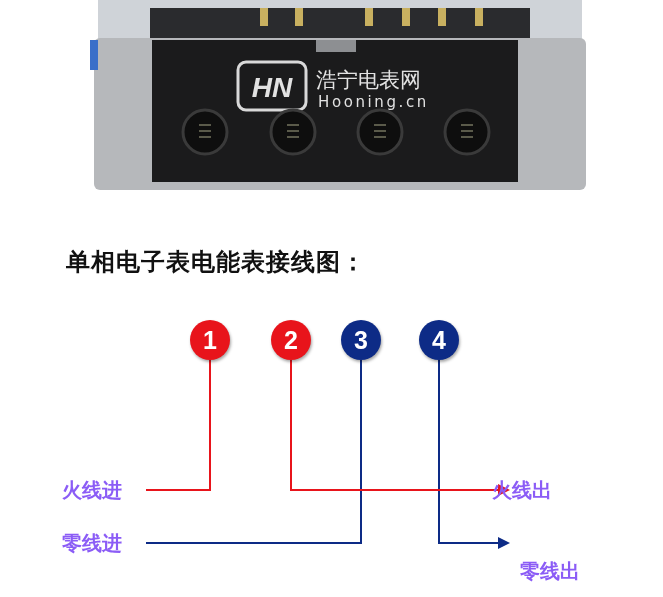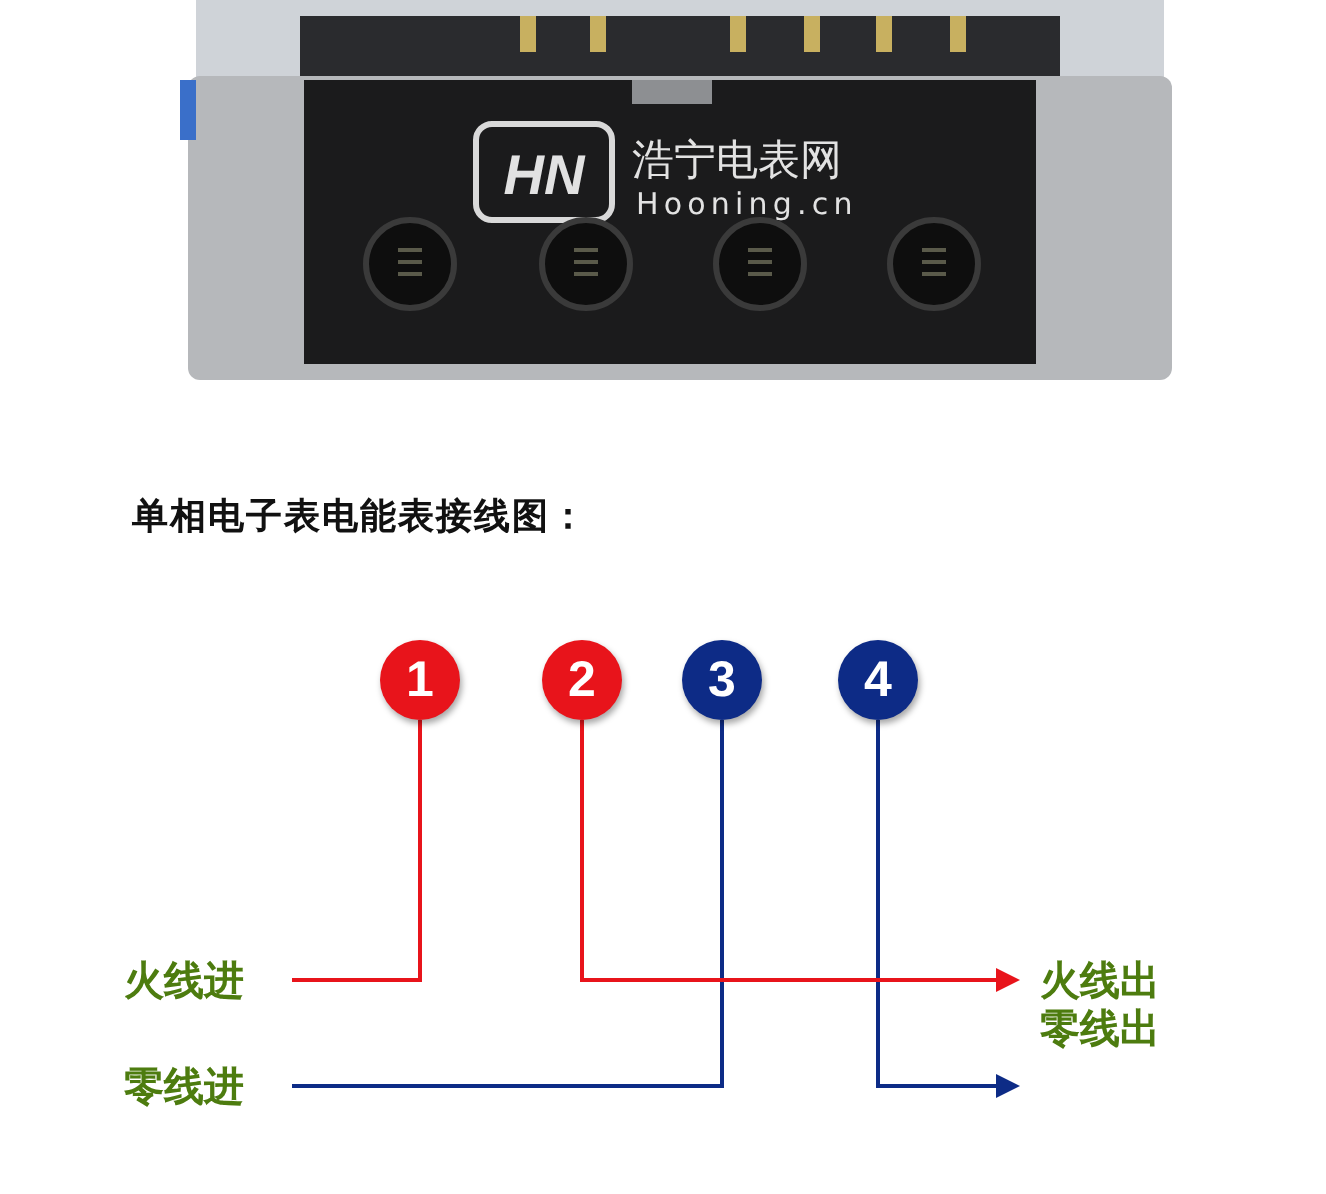--- a/index.html
+++ b/index.html
@@ -1,22 +1,22 @@
 <!DOCTYPE html>
 <html><head>
 <meta charset="utf-8">
 <style>
   html,body{margin:0;padding:0;background:#fff;}
   body{width:663px;height:597px;position:relative;overflow:hidden;font-family:"DejaVu Sans","Liberation Sans",sans-serif;}
   .meter{position:absolute;left:80px;top:0;width:520px;height:200px;}
-  .title{position:absolute;left:66px;top:246px;font-size:18px;font-weight:bold;color:#111;letter-spacing:1px;}
+  .title{position:absolute;left:66px;top:246px;font-size:24px;font-weight:bold;color:#111;letter-spacing:1px;}
   .badge{position:absolute;width:40px;height:40px;border-radius:50%;color:#fff;font-weight:bold;font-size:25px;
          display:flex;align-items:center;justify-content:center;box-shadow:1px 2px 3px rgba(0,0,0,0.35);
          font-family:"Liberation Sans",sans-serif;}
-  .lbl{position:absolute;font-size:20px;font-weight:bold;color:#4d7c0f;}
+  .lbl{position:absolute;font-size:20px;font-weight:bold;color:#8b5cf6;}
   svg.wires{position:absolute;left:0;top:0;}
 </style>
 </head>
 <body>
 
 <svg class="meter" viewBox="0 0 520 200" width="520" height="200">
 
   <rect x="18" y="0" width="484" height="40" fill="#cfd3d8"></rect>
   <rect x="70" y="8" width="380" height="30" fill="#2a2b2e"></rect>
   <g fill="#c8b060">
@@ -78,14 +78,14 @@
   <polygon points="498,484 510,490 498,496" fill="#e8141b"></polygon>
 </svg>
 
 <div class="badge" style="left:190px;top:320px;background:#e8141b;">1</div>
 <div class="badge" style="left:271px;top:320px;background:#e8141b;">2</div>
 <div class="badge" style="left:341px;top:320px;background:#0d2b86;">3</div>
 <div class="badge" style="left:419px;top:320px;background:#0d2b86;">4</div>
 
 <div class="lbl" style="left:62px;top:477px;">火线进</div>
 <div class="lbl" style="left:62px;top:530px;text-align:right;">零线进</div>
-<div class="lbl" style="left:520px;top:477px;">火线出</div>
-<div class="lbl" style="left:520px;top:501px;text-align:center;">零线出</div>
+<div class="lbl" style="left:492px;top:477px;">火线出</div>
+<div class="lbl" style="left:520px;top:558px;text-align:center;">零线出</div>
 
 </body></html>

